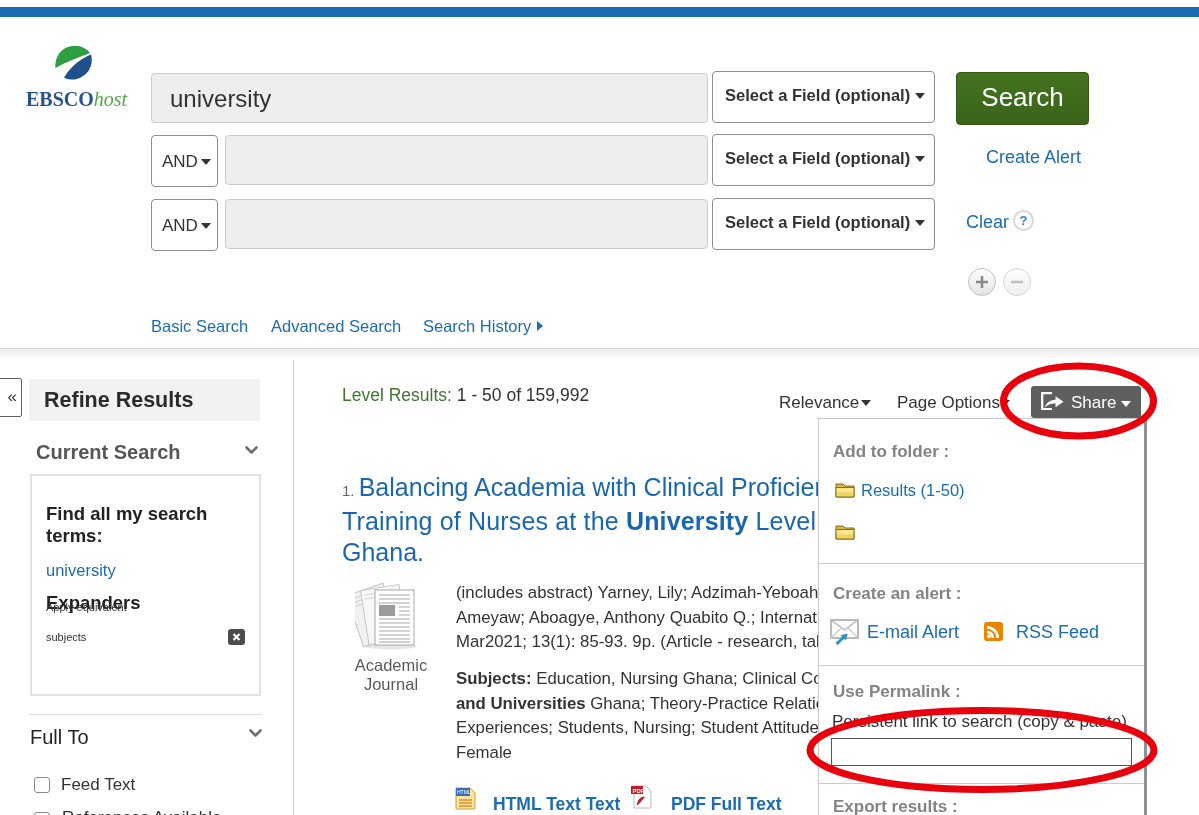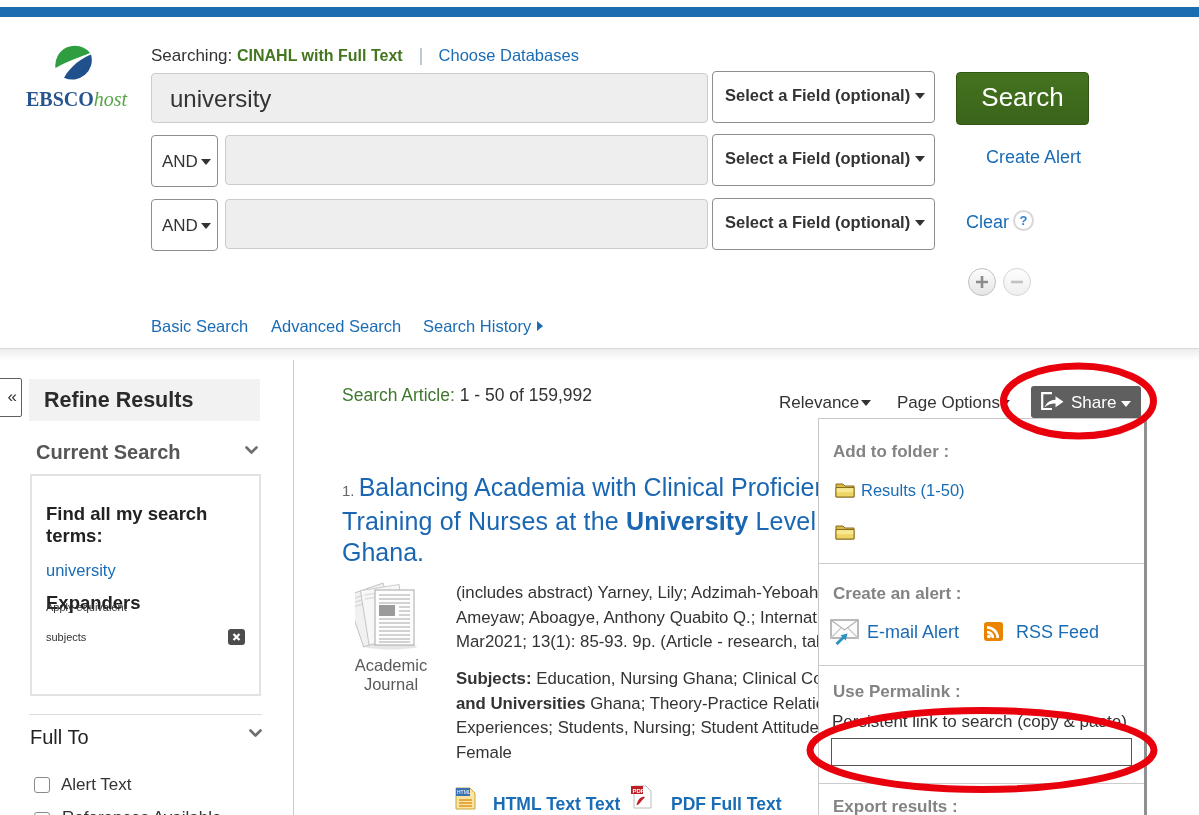--- a/index.html
+++ b/index.html
@@ -20,21 +20,20 @@
   <div class="abs" style="left:54px;top:42px;width:40px;height:40px;">
     <svg width="40" height="40" viewBox="0 0 40 40">
       <path d="M 1.5 26 A 19.5 19.5 0 0 1 36 11 C 27 14.5 12 20 1.5 26 Z" fill="#2f9e41"></path>
       <path d="M 37 12.5 C 28 16 17 23.5 10 35.7 A 19.5 19.5 0 0 0 37 12.5 Z" fill="#21518c"></path>
     </svg>
   </div>
   <div class="abs" style="left:26px;top:88px;font-family:'Liberation Serif',serif;font-size:20px;">
     <span style="color:#27548d;font-weight:bold;">EBSCO</span><span style="color:#55a546;font-style:italic;">host</span>
   </div>
 
-  <div class="abs dk" style="left:151px;top:44px;font-size:17px;">Searching: <span class="b" style="color:#44761f;font-size:16px;">CINAHL with Full Text</span><span style="color:#a9b9c8;font-size:19px;"> &nbsp;&nbsp;| &nbsp;</span><span class="lnk" style="font-size:16.5px;">&nbsp;Choose Databases</span></div>
 
   <div class="abs" style="left:151px;top:73px;width:555px;height:48px;background:#eee;border:1px solid #ccc;border-radius:4px;"></div>
   <div class="abs dk" style="left:170px;top:85px;font-size:24px;">university</div>
   <div class="abs" style="left:712px;top:71px;width:221px;height:50px;background:#fff;border:1px solid #8e8e8e;border-radius:4px;"></div>
   <div class="abs dk b" style="left:725px;top:86px;font-size:16.5px;">Select a Field (optional)</div>
   <div class="abs" style="left:915px;top:93px;width:0;height:0;border-left:5.5px solid transparent;border-right:5.5px solid transparent;border-top:6.5px solid #333;"></div>
   <div class="abs" style="left:956px;top:72px;width:131px;height:51px;background:linear-gradient(#44731f,#3a641a);border:1px solid #315713;border-radius:4px;color:#fff;font-size:26px;text-align:center;line-height:49px;">Search</div>
 
   <div class="abs" style="left:151px;top:135px;width:65px;height:50px;background:#fff;border:1px solid #8e8e8e;border-radius:4px;"></div>
   <div class="abs dk" style="left:162px;top:152px;font-size:17px;">AND</div>
@@ -92,25 +91,25 @@
   <svg class="abs" style="left:228px;top:629px;" width="17" height="16" viewBox="0 0 17 16">
       <path d="M5.5 5 L11.5 11 M11.5 5 L5.5 11" stroke="#fff" stroke-width="2.2"></path>
     </svg>
 
   <div class="abs" style="left:29px;top:714px;width:233px;height:1px;background:#ddd;"></div>
   <div class="abs" style="left:30px;top:726px;font-size:20px;color:#222;">Full To</div>
   <svg class="abs" style="left:248px;top:728px;" width="15" height="12" viewBox="0 0 15 12">
       <path d="M2.5 2.5 L7.5 7.5 L12.5 2.5" fill="none" stroke="#6e6e6e" stroke-width="2.6" stroke-linecap="round" stroke-linejoin="round"></path>
     </svg>
   <div class="abs" style="left:34px;top:777px;width:14px;height:14px;background:#fff;border:1px solid #8a8a8a;border-radius:3px;"></div>
-  <div class="abs dk" style="left:61px;top:775px;font-size:17px;">Alert Text</div>
+  <div class="abs dk" style="left:61px;top:775px;font-size:17px;">Feed Text</div>
   <div class="abs" style="left:34px;top:812px;width:14px;height:14px;background:#fff;border:1px solid #8a8a8a;border-radius:3px;"></div>
   <div class="abs dk" style="left:62px;top:808px;font-size:17px;">References Available</div>
 
-  <div class="abs" style="left:342px;top:385px;font-size:17.5px;"><span style="color:#40772e;">Search Article:</span> <span class="dk">1 - 50 of 159,992</span></div>
+  <div class="abs" style="left:342px;top:385px;font-size:17.5px;"><span style="color:#40772e;">Level Results:</span> <span class="dk">1 - 50 of 159,992</span></div>
   <div class="abs dk" style="left:779px;top:393px;font-size:17px;">Relevance</div>
   <div class="abs" style="left:861px;top:400px;width:0;height:0;border-left:5.5px solid transparent;border-right:5.5px solid transparent;border-top:6.5px solid #333;"></div>
   <div class="abs dk" style="left:897px;top:393px;font-size:17px;">Page Options</div>
   <div class="abs" style="left:1000px;top:400px;width:0;height:0;border-left:5.5px solid transparent;border-right:5.5px solid transparent;border-top:6.5px solid #333;"></div>
 
   <div class="abs" style="left:342px;top:472px;font-size:25px;line-height:31px;color:#1a66b2;white-space:nowrap;"><span style="font-size:15px;color:#666;">1. </span>Balancing Academia with Clinical Proficiency in the<br><span style="letter-spacing:0.16px;">Training of Nurses at the <span class="b">University</span> Level in</span><br>Ghana.</div>
 
   <div class="abs" style="left:355px;top:580px;width:66px;height:74px;">
     <svg width="66" height="74" viewBox="0 0 66 74">
       <ellipse cx="36" cy="66.5" rx="26" ry="3" fill="#e6e6e6"></ellipse>

